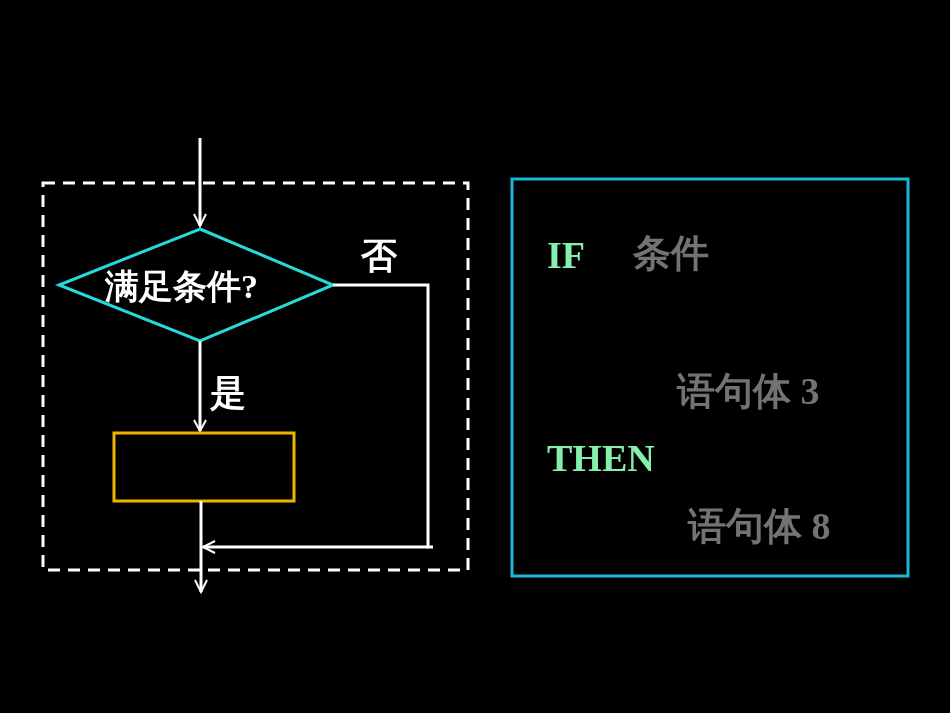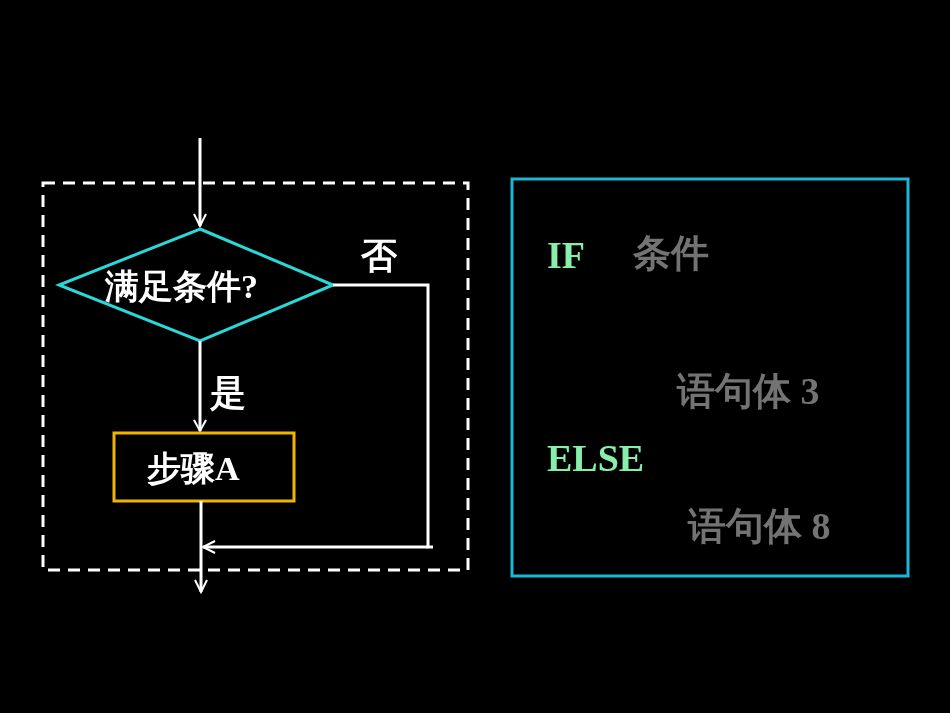--- a/index.html
+++ b/index.html
@@ -34,20 +34,19 @@
     <polyline points="333,285 428,285 428,547 433,547" fill="none" stroke="#fff" stroke-width="3"></polyline>
     <line x1="428" y1="547" x2="203" y2="547" stroke="#fff" stroke-width="3"></line>
     <polyline points="215,541 203,547 215,553" fill="none" stroke="#fff" stroke-width="2"></polyline>
 
     <rect x="512" y="179" width="396" height="397" fill="none" stroke="#1cb6d6" stroke-width="3"></rect>
   </svg>
 
   <div class="lbl" style="left:105px;top:270px;font-size:34px;">满足条件?</div>
   <div class="lbl" style="left:361px;top:238px;font-size:36px;">否</div>
   <div class="lbl" style="left:210px;top:375px;font-size:36px;">是</div>
-  <div class="lbl" style="left:147px;top:452px;font-size:34px;">步骤A</div>
 
   <div class="kw" style="left:547px;top:236px;">IF</div>
   <div class="cn" style="left:633px;top:234px;">条件</div>
   <div class="cn" style="left:677px;top:372px;">语句体 3</div>
-  <div class="kw" style="left:547px;top:439px;">ELSE</div>
+  <div class="kw" style="left:547px;top:439px;">THEN</div>
   <div class="cn" style="left:688px;top:507px;">语句体 8</div>
 </div>
 
 </body></html>

